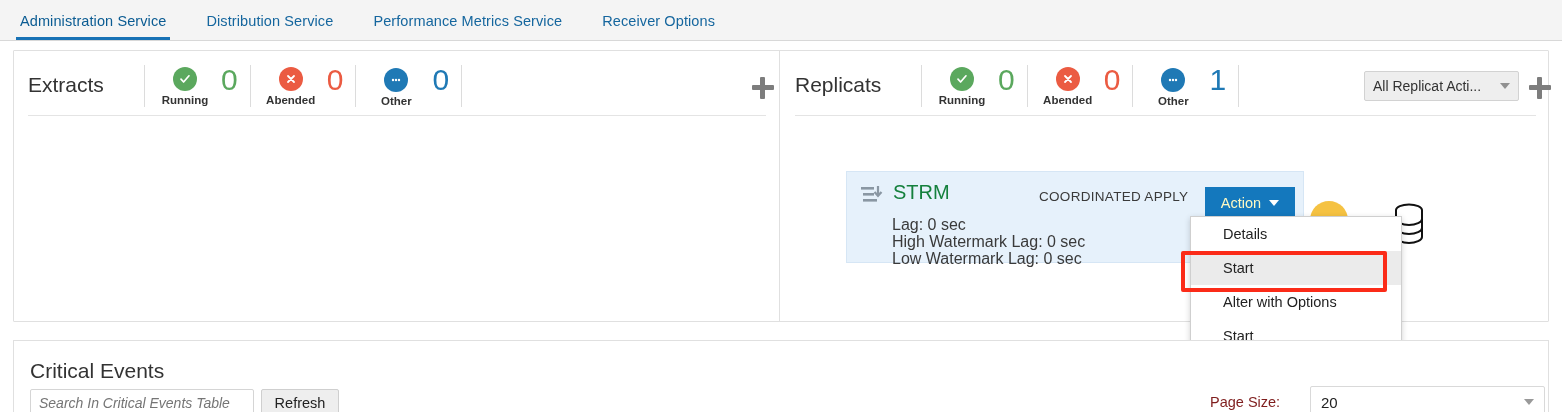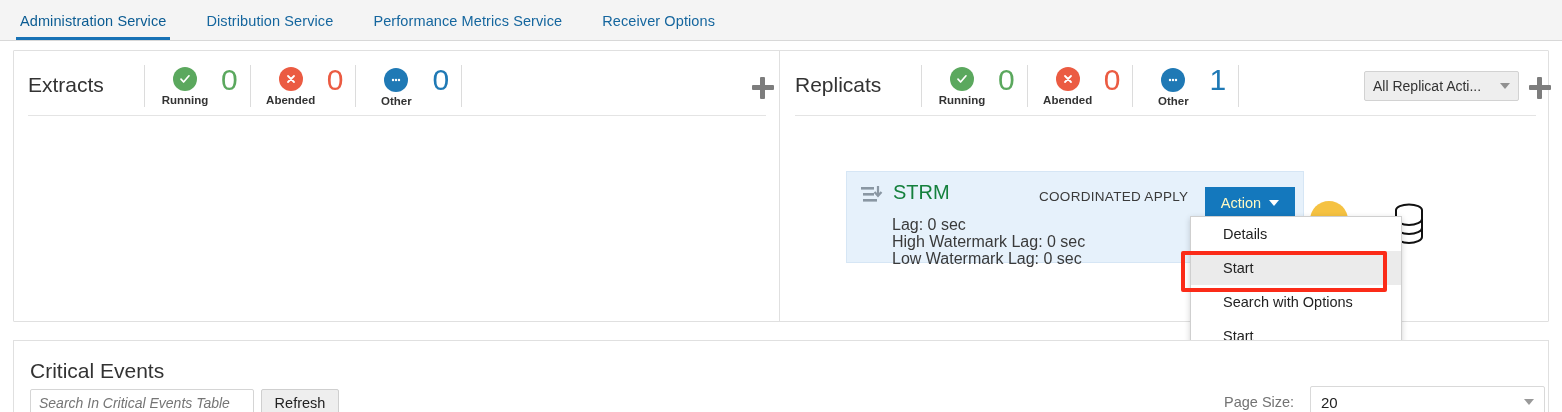--- a/index.html
+++ b/index.html
@@ -188,21 +188,21 @@
   }
   .refreshbtn {
     position: absolute; left: 247px; top: 48px;
     width: 78px; height: 28px;
     background: #eeeeee; border: 1px solid #cfcfcf; border-radius: 2px;
     display: flex; align-items: center; justify-content: center;
     font-size: 14.5px; color: #222; cursor: pointer;
   }
   .pglabel {
     position: absolute; left: 1196px; top: 53px;
-    font-size: 14.5px; color: #737373; margin-left: 14px;
+    font-size: 14.5px; color: #7f1d1d;
   }
   .pgsel {
     position: absolute; left: 1296px; top: 45px;
     width: 235px; height: 32px;
     background: #fff; border: 1px solid #d9d9d9; border-radius: 2px;
     display: flex; align-items: center; padding: 0 10px;
     font-size: 15px; color: #222; cursor: pointer;
   }
   .pgsel .caret {
     margin-left: auto;
@@ -360,21 +360,21 @@
   </span>
 
   <div class="menu">
     <div class="menu-item">
         <span>Details</span>
       </div>
     <div class="menu-item hl">
         <span>Start</span>
       </div>
     <div class="menu-item">
-        <span>Search with Options</span>
+        <span>Alter with Options</span>
       </div>
     <div class="menu-item">
         <span>Start</span>
       </div>
     <div class="menu-item">
         <span>Delete</span>
       </div>
   </div>
   <div class="redbox"></div>
 

